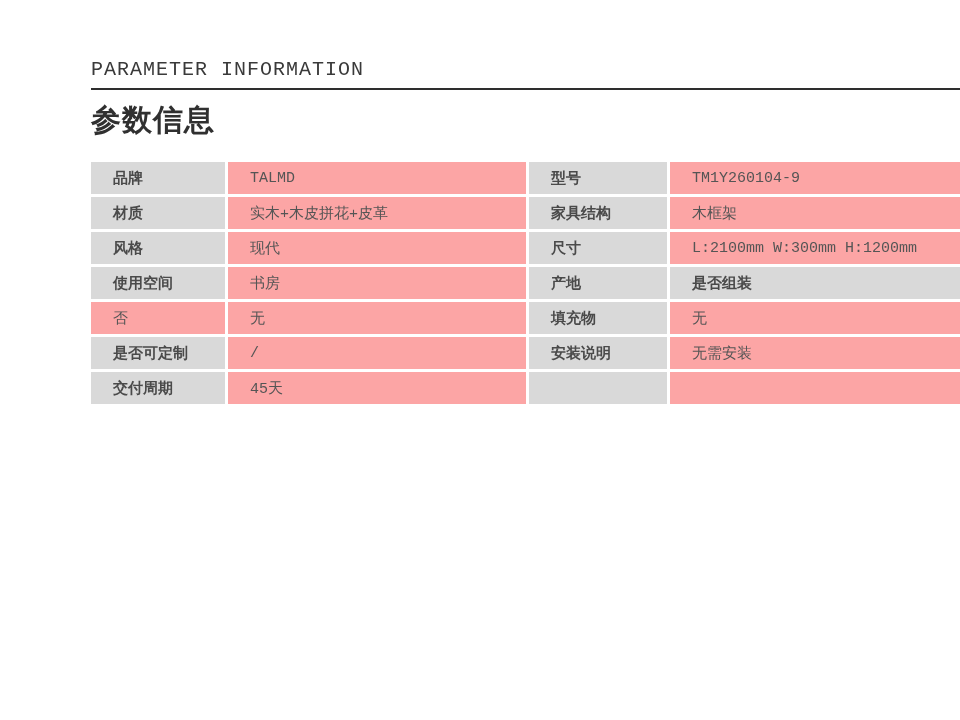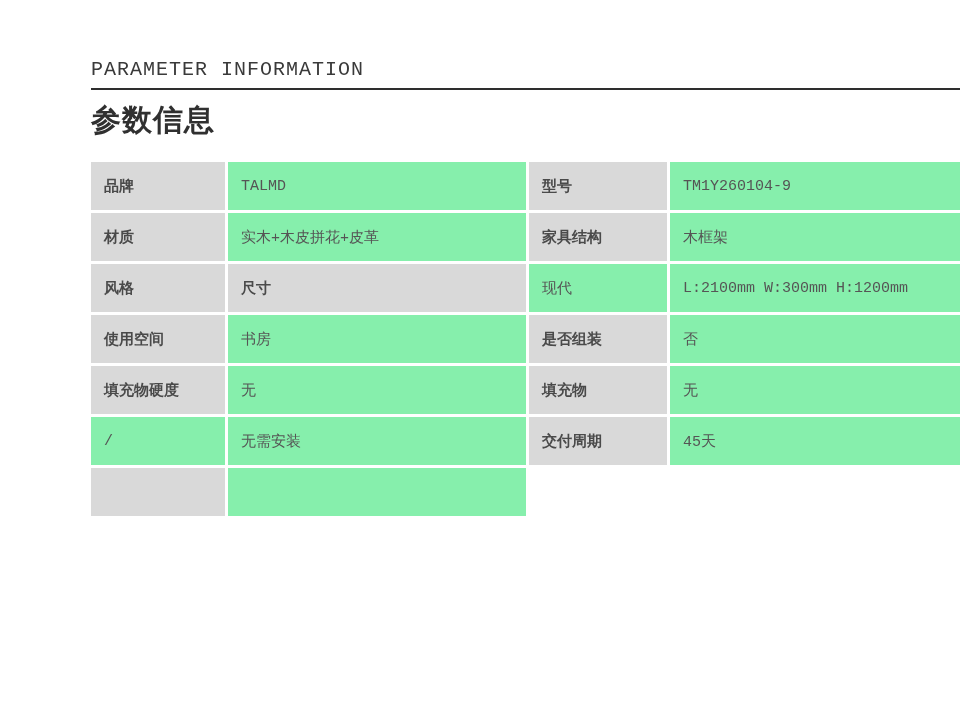--- a/index.html
+++ b/index.html
@@ -43,37 +43,37 @@
     position: absolute;
     left: 43px;
     top: 162px;
     width: 875px;
     display: grid;
     grid-template-columns: 134px 298px 138px 296px;
     gap: 3px;
     background: #ffffff;
   }
   .cell {
-    height: 48px;
+    height: 32px;
     box-sizing: border-box;
     display: flex;
     align-items: center;
-    padding-left: 13px;
+    padding-left: 22px;
     font-size: 15px;
     overflow: hidden;
     white-space: nowrap;
   }
   .cell.label {
     background: #d9d9d9;
     color: #4a4a4a;
     font-weight: bold;
     font-family: "DejaVu Sans", sans-serif;
   }
   .cell.value {
-    background: #86efac;
+    background: #fca5a5;
     color: #555555;
     font-weight: normal;
     font-family: "Liberation Mono", "DejaVu Sans", monospace, sans-serif;
   }
 </style>
 </head>
 <body>
 
 <div class="page">
   <div class="header">
@@ -85,31 +85,33 @@
   <div class="param-table" id="param-table">
       <div class="cell label">品牌</div>
       <div class="cell value">TALMD</div>
       <div class="cell label">型号</div>
       <div class="cell value">TM1Y260104-9</div>
       <div class="cell label">材质</div>
       <div class="cell value">实木+木皮拼花+皮革</div>
       <div class="cell label">家具结构</div>
       <div class="cell value">木框架</div>
       <div class="cell label">风格</div>
+      <div class="cell value">现代</div>
       <div class="cell label">尺寸</div>
-      <div class="cell value">现代</div>
       <div class="cell value">L:2100mm W:300mm H:1200mm</div>
       <div class="cell label">使用空间</div>
       <div class="cell value">书房</div>
+      <div class="cell label">产地</div>
       <div class="cell label">是否组装</div>
       <div class="cell value">否</div>
-      <div class="cell label">填充物硬度</div>
       <div class="cell value">无</div>
       <div class="cell label">填充物</div>
       <div class="cell value">无</div>
+      <div class="cell label">是否可定制</div>
       <div class="cell value">/</div>
+      <div class="cell label">安装说明</div>
       <div class="cell value">无需安装</div>
       <div class="cell label">交付周期</div>
       <div class="cell value">45天</div>
       <div class="cell label"></div>
       <div class="cell value"></div>
     </div>
 </div>
 
 </body></html>

